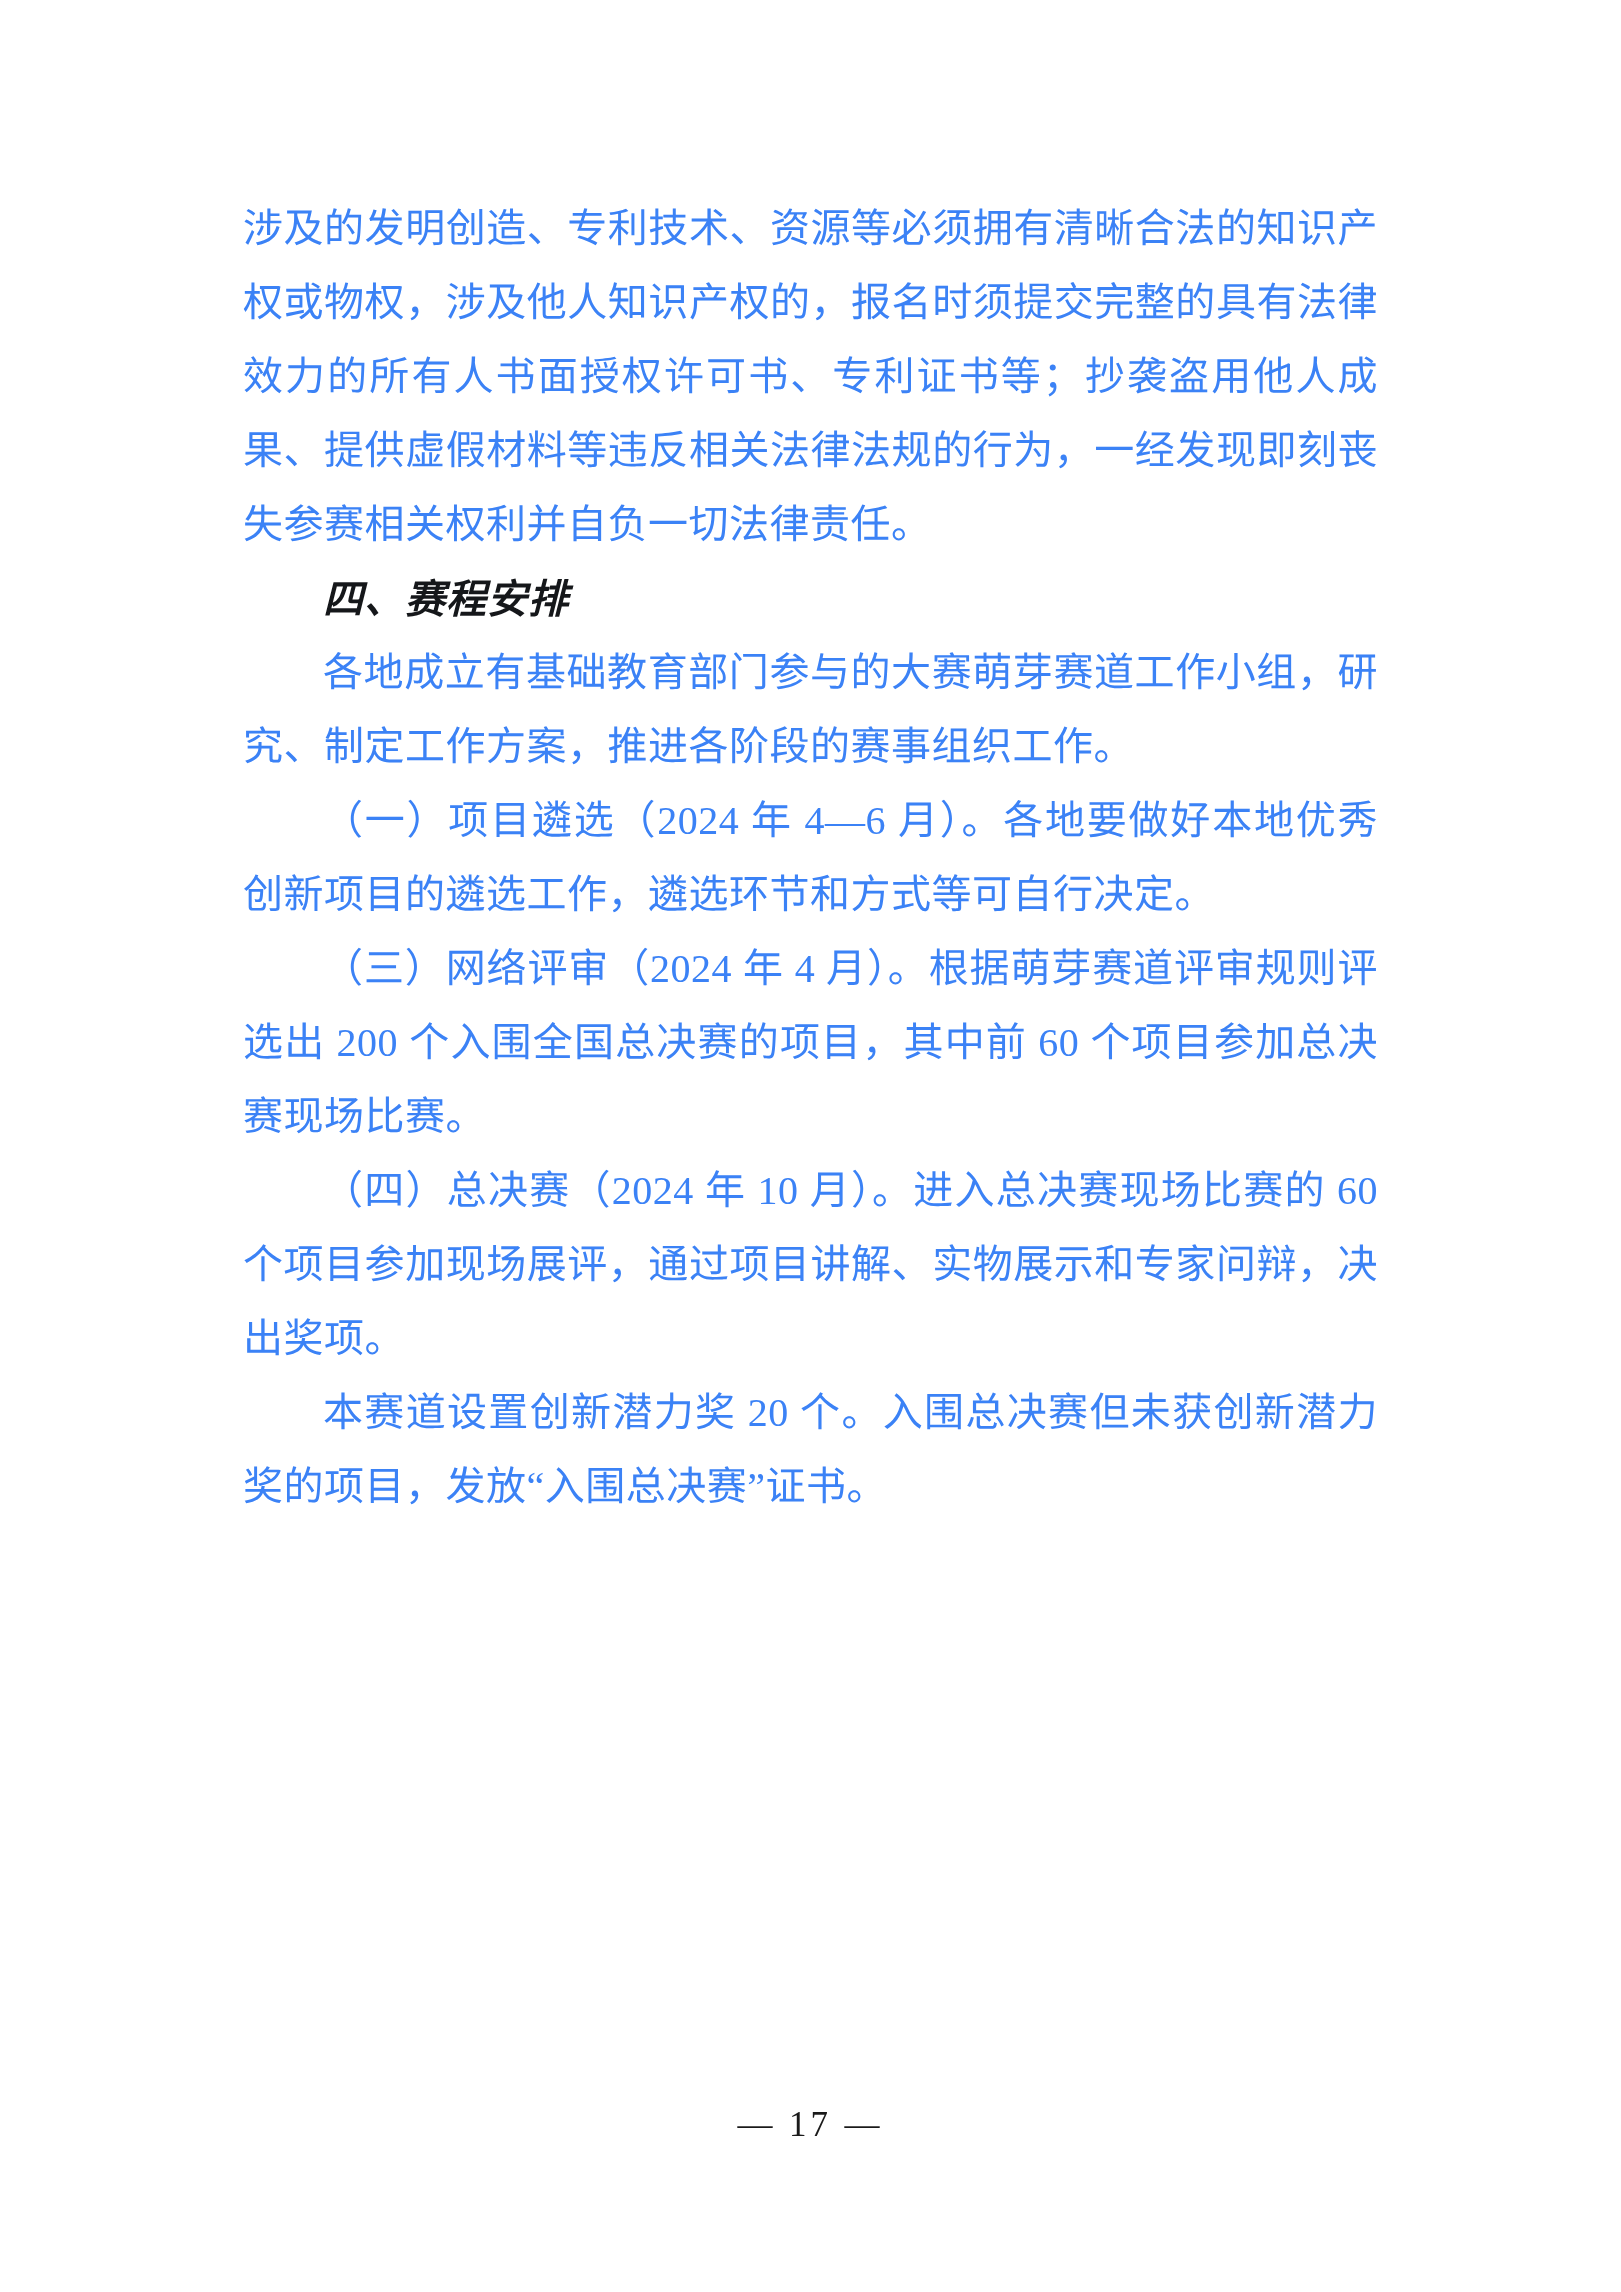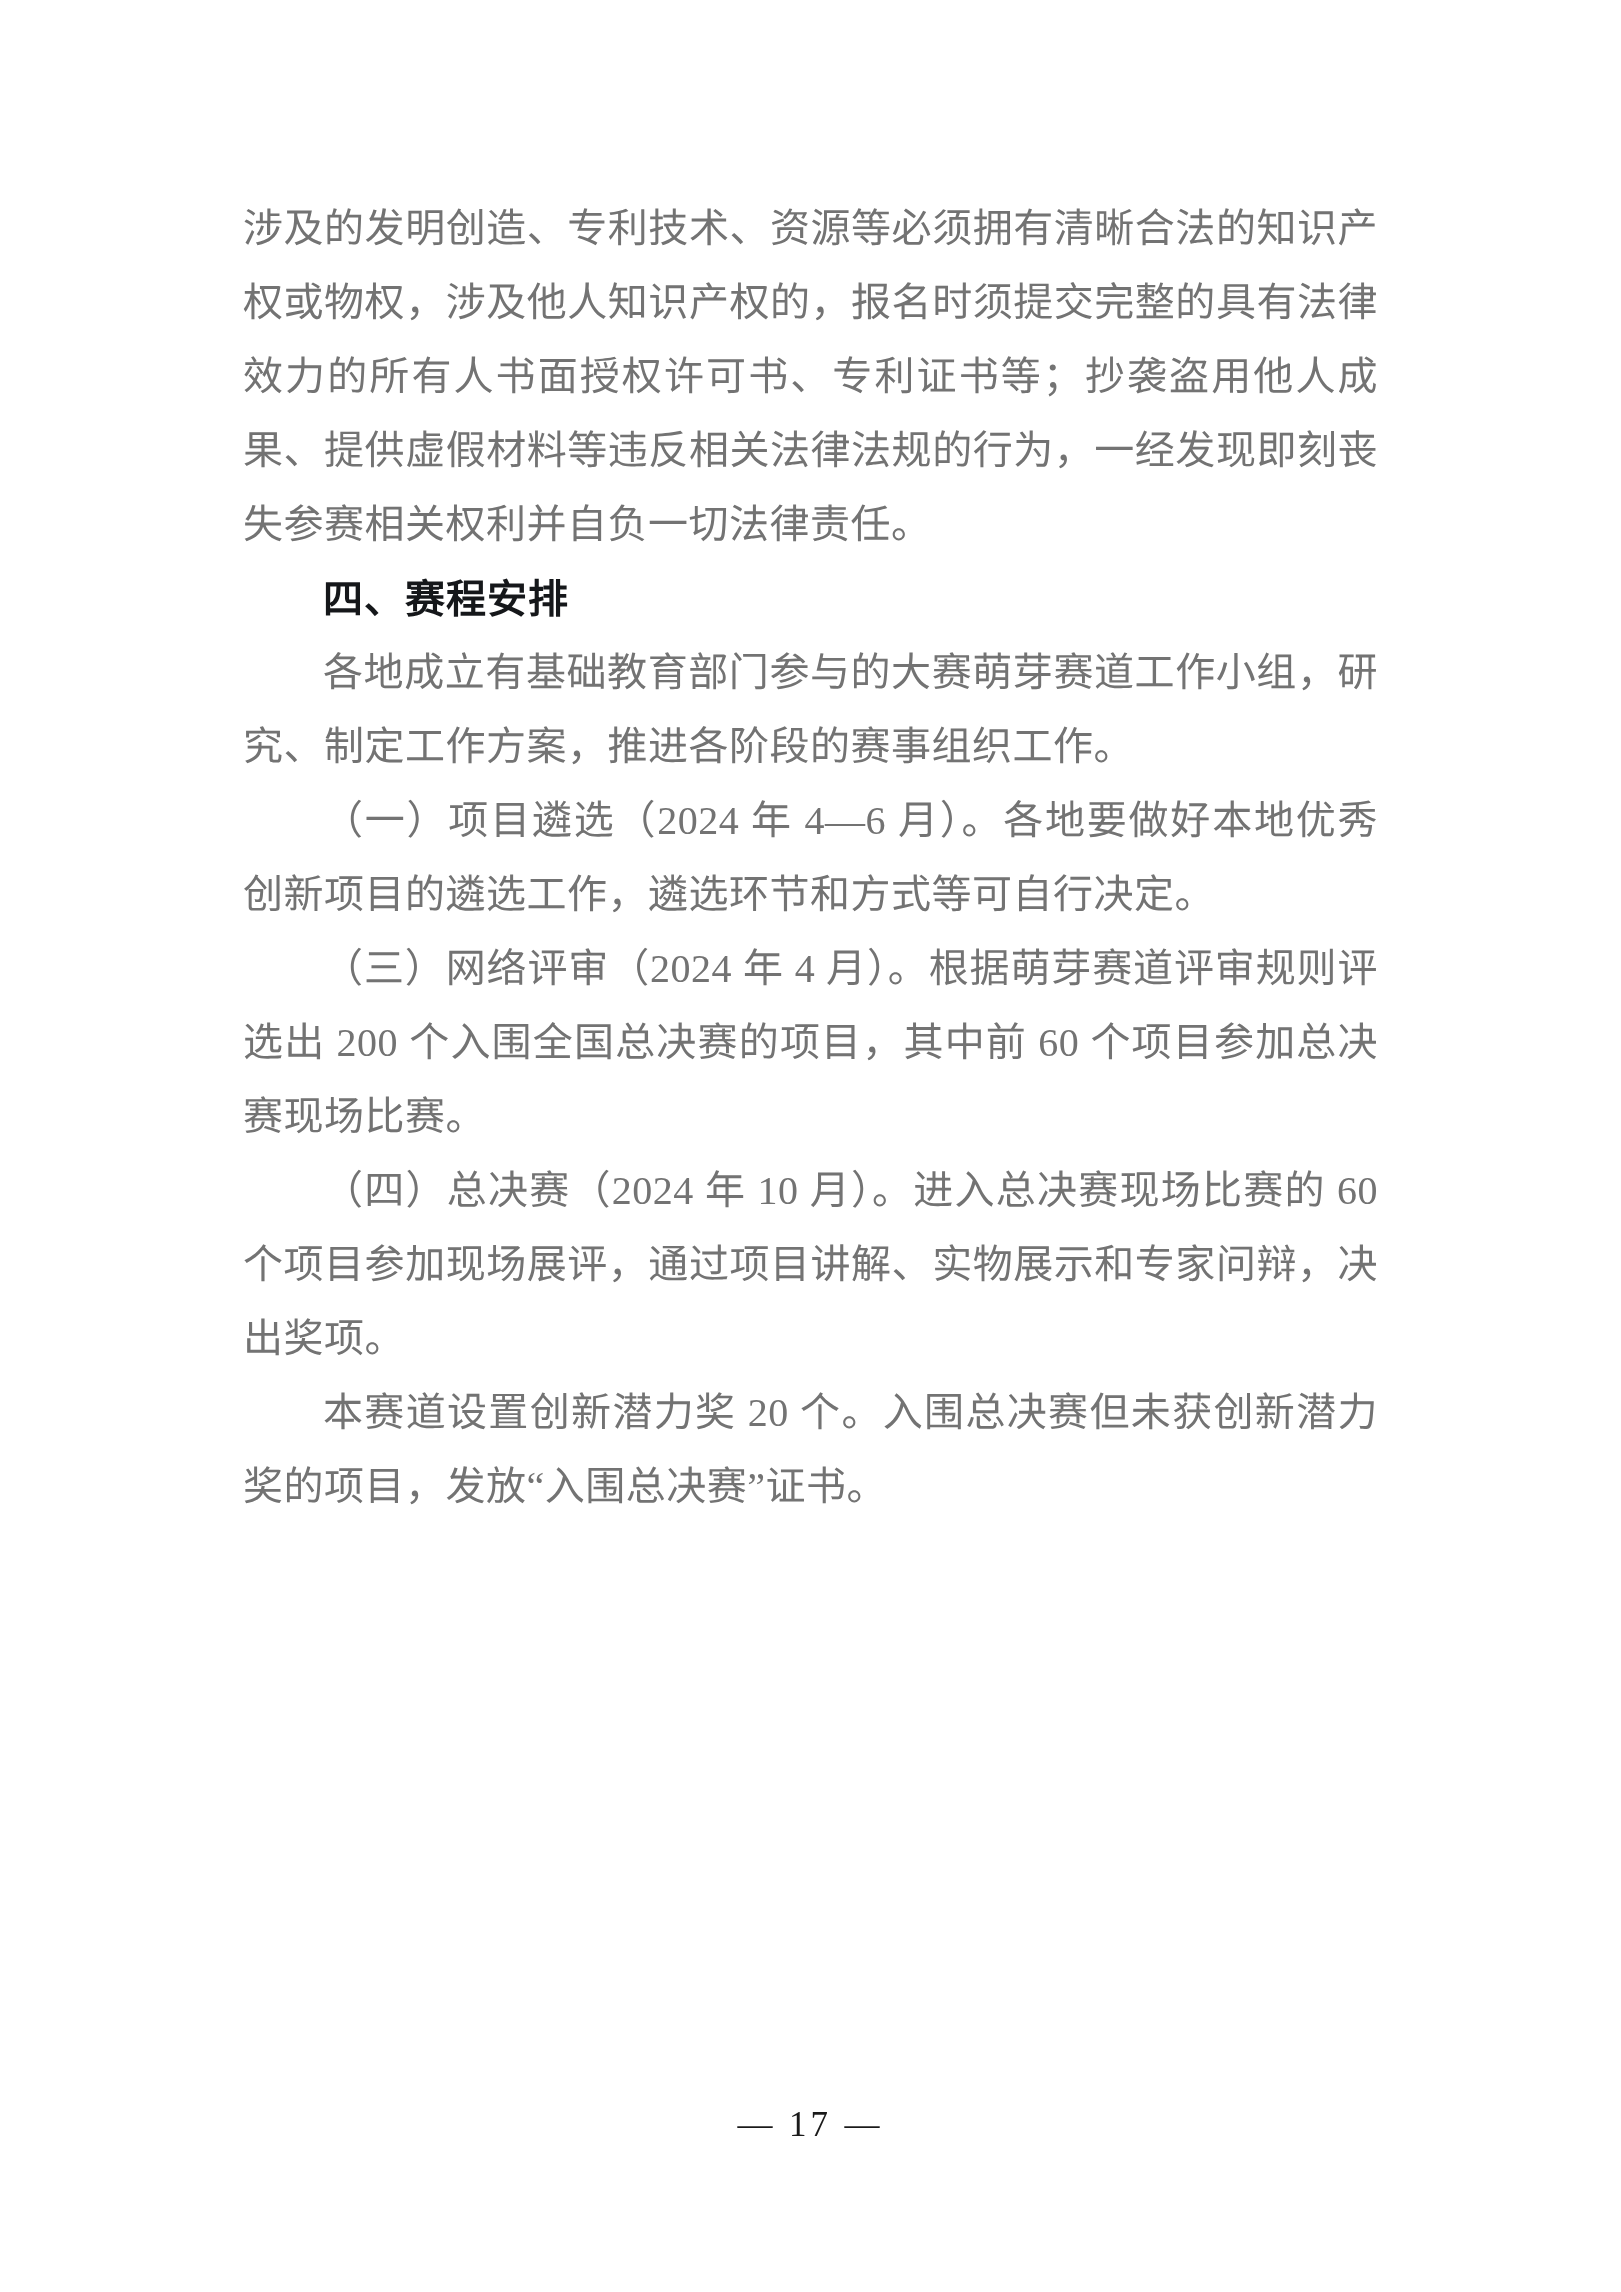--- a/index.html
+++ b/index.html
@@ -24,38 +24,39 @@
     box-sizing: border-box;
     padding: 192px 243px 0 243px;
   }
   .body-text {
     font-size: 40px;
     line-height: 74px;
     letter-spacing: 0.5px;
     text-align: justify;
     text-justify: inter-ideograph;
     margin: 0;
-    color: #737373;
+    color: #3b82f6;
     font-family: Liberation Serif, serif;
   }
   .para {
     margin: 0 0 0 0;
   }
   .indent {
     text-indent: 2em;
   }
   .heading {
     font-size: 40px;
     line-height: 74px;
     font-weight: bold;
     text-indent: 2em;
     margin: 0;
     font-family: "Liberation Sans", "DejaVu Sans", sans-serif;
     letter-spacing: 1px;
     color: #15171a;
+    font-style: italic;
   }
   .page-number {
     position: absolute;
     left: 0;
     right: 0;
     bottom: 148px;
     text-align: center;
     font-size: 35px;
     font-family: "Liberation Serif", "DejaVu Serif", serif;
     color: #1a1a1a;

